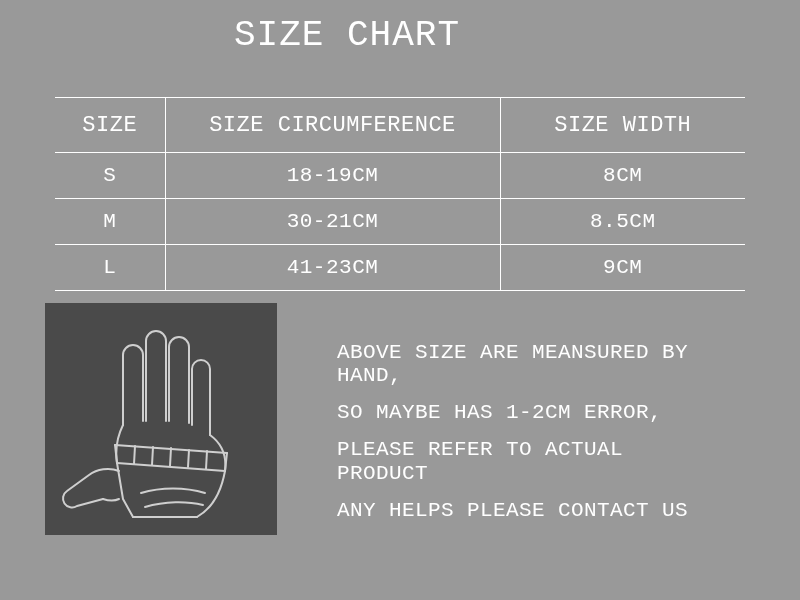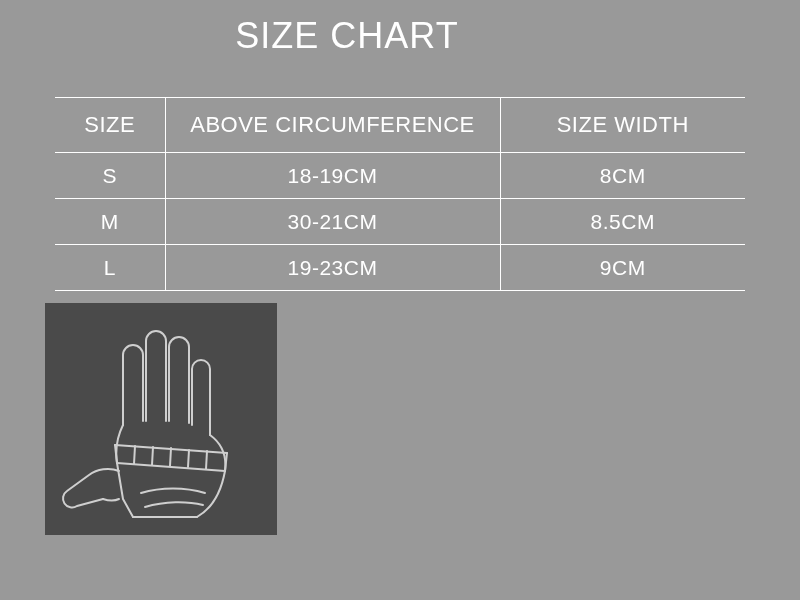--- a/index.html
+++ b/index.html
@@ -12,20 +12,21 @@
     background: #999999;
     font-family: "Liberation Sans", sans-serif;
     color: #ffffff;
     overflow: hidden;
   }
   .page {
     position: relative;
     width: 694px;
     height: 600px;
     box-sizing: border-box;
+    font-family: Liberation Mono, monospace;
   }
   .title {
     text-align: center;
     font-size: 36px;
     letter-spacing: 1px;
     font-weight: 400;
     color: #ffffff;
     padding-top: 14px;
     padding-bottom: 10px;
     line-height: 1.2;
@@ -111,38 +112,38 @@
   <div class="table-wrap">
     <table class="size-table">
       <colgroup>
         <col class="c1">
           <col class="c2">
           <col class="c3">
       </colgroup>
       <thead>
         <tr>
           <th>SIZE</th>
-          <th>ABOVE CIRCUMFERENCE</th>
+          <th>SIZE CIRCUMFERENCE</th>
           <th>SIZE WIDTH</th>
         </tr>
       </thead>
       <tbody>
         <tr>
           <td>S</td>
           <td>18-19CM</td>
           <td>8CM</td>
         </tr>
         <tr>
           <td>M</td>
           <td>30-21CM</td>
           <td>8.5CM</td>
         </tr>
         <tr>
           <td>L</td>
-          <td>19-23CM</td>
+          <td>41-23CM</td>
           <td>9CM</td>
         </tr>
       </tbody>
     </table>
   </div>
 
   <div class="bottom">
 
     <div class="hand-box">
       <svg width="232" height="232" viewBox="0 0 232 232">
@@ -173,16 +174,22 @@
           <path d="M126,145 L125,163"></path>
           <path d="M144,147 L143,164"></path>
           <path d="M162,148 L161,166"></path>
 
           <path d="M96,190 C116,184 140,184 160,190"></path>
           <path d="M100,204 C120,198 142,198 158,202"></path>
         </g>
       </svg>
     </div>
 
+    <div class="notes">
+      <div class="note-line">ABOVE SIZE ARE MEANSURED BY HAND,</div>
+      <div class="note-line">SO MAYBE HAS 1-2CM ERROR,</div>
+      <div class="note-line">PLEASE REFER TO ACTUAL PRODUCT</div>
+      <div class="note-line">ANY HELPS PLEASE CONTACT US</div>
+    </div>
 
   </div>
 
 </div>
 
 </body></html>

